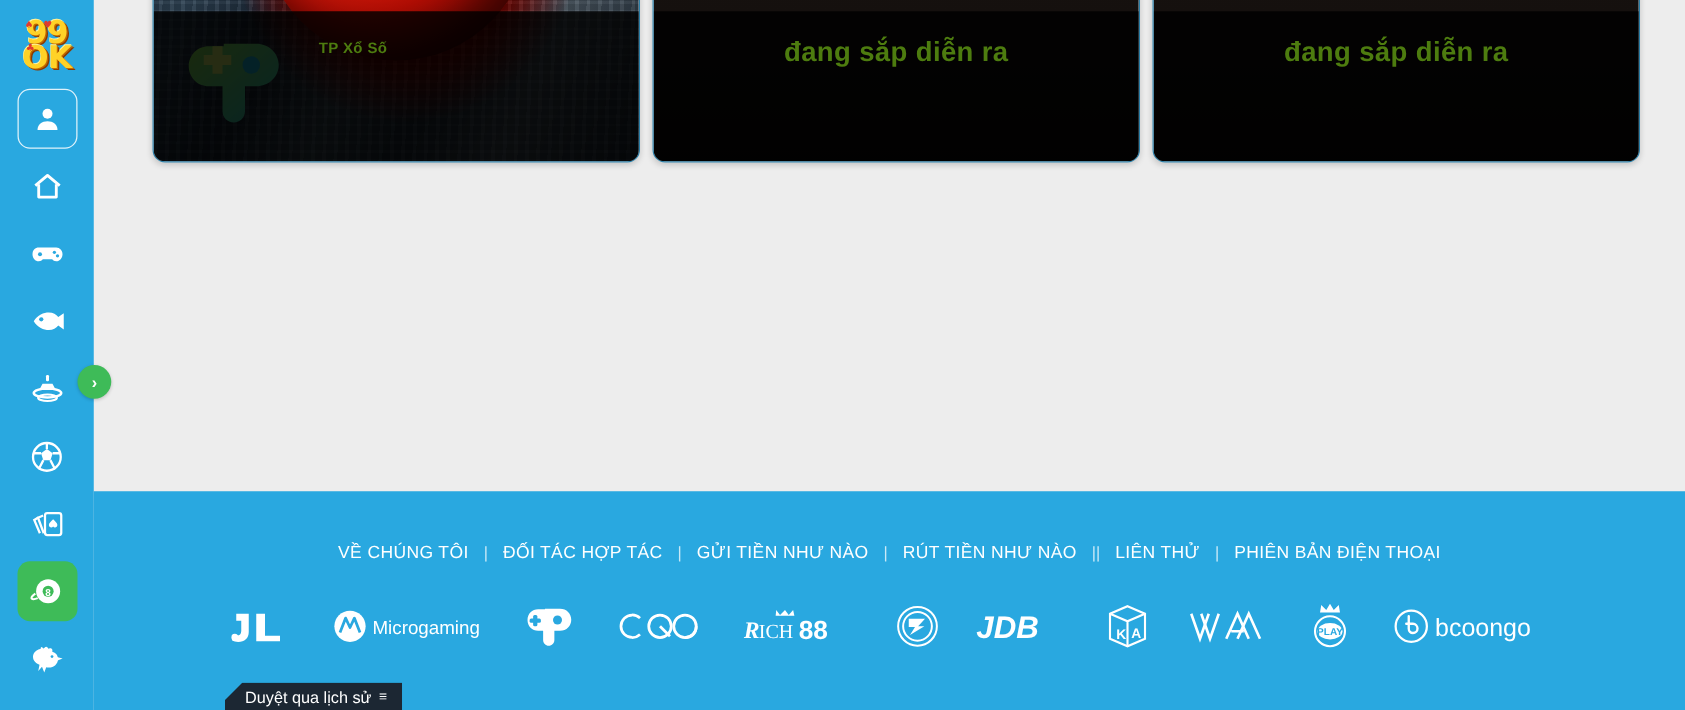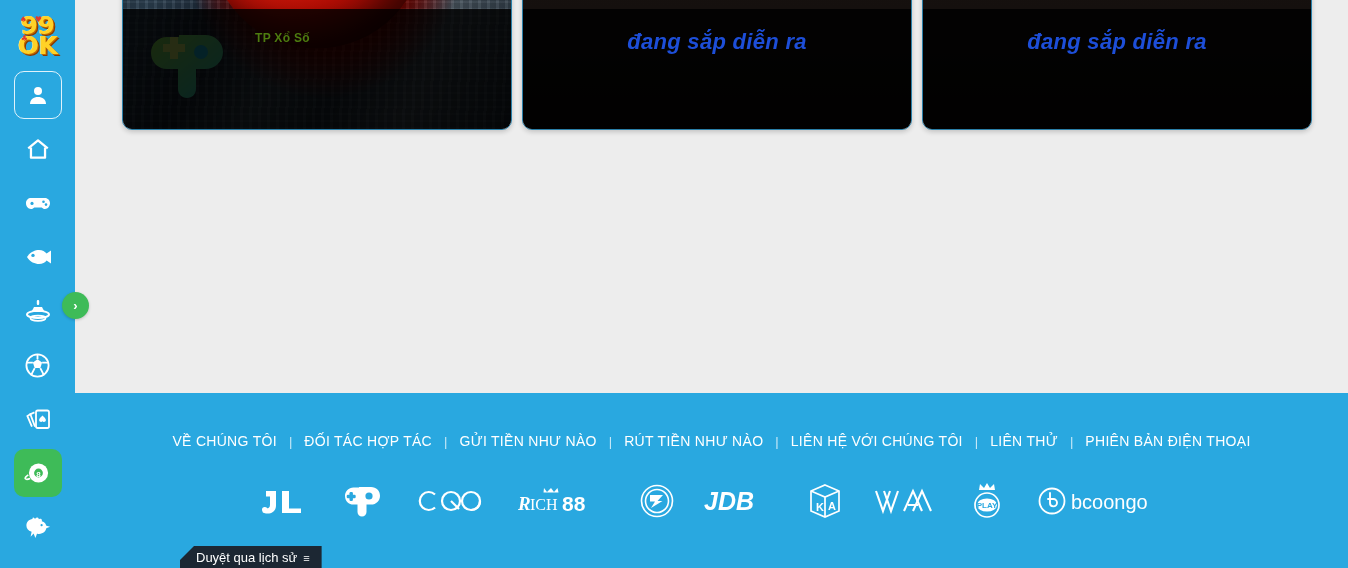--- a/index.html
+++ b/index.html
@@ -114,21 +114,21 @@
   .card-overlay.left {
     align-items:flex-start; padding-left: 132px; padding-top: 16px;
   }
   .card-title {
     font-size: 25px; font-weight: 900; color: #ffd500; letter-spacing: .6px;
   }
   .card-sub {
     font-size: 12px; font-weight: bold; color: #4d7c0f; margin-top: 6px; letter-spacing: .3px;
   }
   .card-status {
-    font-size: 22px; font-weight: 900; color: #1d4ed8; letter-spacing: .3px; font-style: italic;
+    font-size: 22px; font-weight: 900; color: #4d7c0f; letter-spacing: .3px;
   }
   .prov-badge {
     position:absolute; left: 22px; bottom: 24px;
     width: 86px; height: 80px;
     display:flex; align-items:center; justify-content:center;
   }
 
   
   .footer {
     position:absolute; left: 75px; top: 393px;
@@ -330,39 +330,47 @@
 
     <div class="footer-links">
       <a>VỀ CHÚNG TÔI</a>
       <span class="sep">|</span>
       <a>ĐỐI TÁC HỢP TÁC</a>
       <span class="sep">|</span>
       <a>GỬI TIỀN NHƯ NÀO</a>
       <span class="sep">|</span>
       <a>RÚT TIỀN NHƯ NÀO</a>
       <span class="sep">|</span>
-      <a>LIÊN HỆ VỚI CHÚNG TÔI</a>
       <span class="sep">|</span>
       <a>LIÊN THỬ</a>
       <span class="sep">|</span>
       <a>PHIÊN BẢN ĐIỆN THOẠI</a>
     </div>
 
     <div class="providers">
 
       <div class="prov">
         <span>
           <svg width="52" height="28" viewBox="0 0 52 28" fill="#fff">
             <path d="M4 4h10v14.5c0 5-3.4 8-8.4 8-2 0-3.6-.5-5-1.3l1.8-4.6c.8.5 1.6.8 2.4.8 1.8 0 3.2-1 3.2-3.6V9.5H4z"></path>
             <path d="M20 4h7v17.5h12V26H20z"></path>
             <circle cx="2.8" cy="22.8" r="2.8"></circle>
           </svg>
         </span>
       </div>
 
+      <div class="prov">
+        <span>
+          <svg width="124" height="26" viewBox="0 0 124 26">
+            <circle cx="13" cy="13" r="12.5" fill="#fff"></circle>
+            <path d="M5 18 L9.5 6.5 13 14 16.5 6.5 21 18" fill="none" stroke="#29a8e0" stroke-width="2.2" stroke-linejoin="round"></path>
+            <text x="31" y="19" font-size="15" fill="#fff" font-family="Liberation Sans, sans-serif">Microgaming</text>
+          </svg>
+        </span>
+      </div>
 
       <div class="prov">
         <span>
           <svg width="40" height="36" viewBox="0 0 40 36" fill="#fff">
             <path d="M15 4h12c5.3 0 9 3.8 9 8.8s-3.7 8.8-9 8.8h-4.5V29c0 2.6-2 4.6-4.5 4.6S13.5 31.6 13.5 29v-7.4H9.5C4.7 21.6 1 18 1 13S4.7 4.4 9.5 4.4H15z"></path>
             <rect x="5.5" y="9" width="3.4" height="9" rx="1.2" fill="#29a8e0"></rect>
             <rect x="2.7" y="11.8" width="9" height="3.4" rx="1.2" fill="#29a8e0"></rect>
             <circle cx="25" cy="13" r="3.6" fill="#29a8e0"></circle>
           </svg>
         </span>

